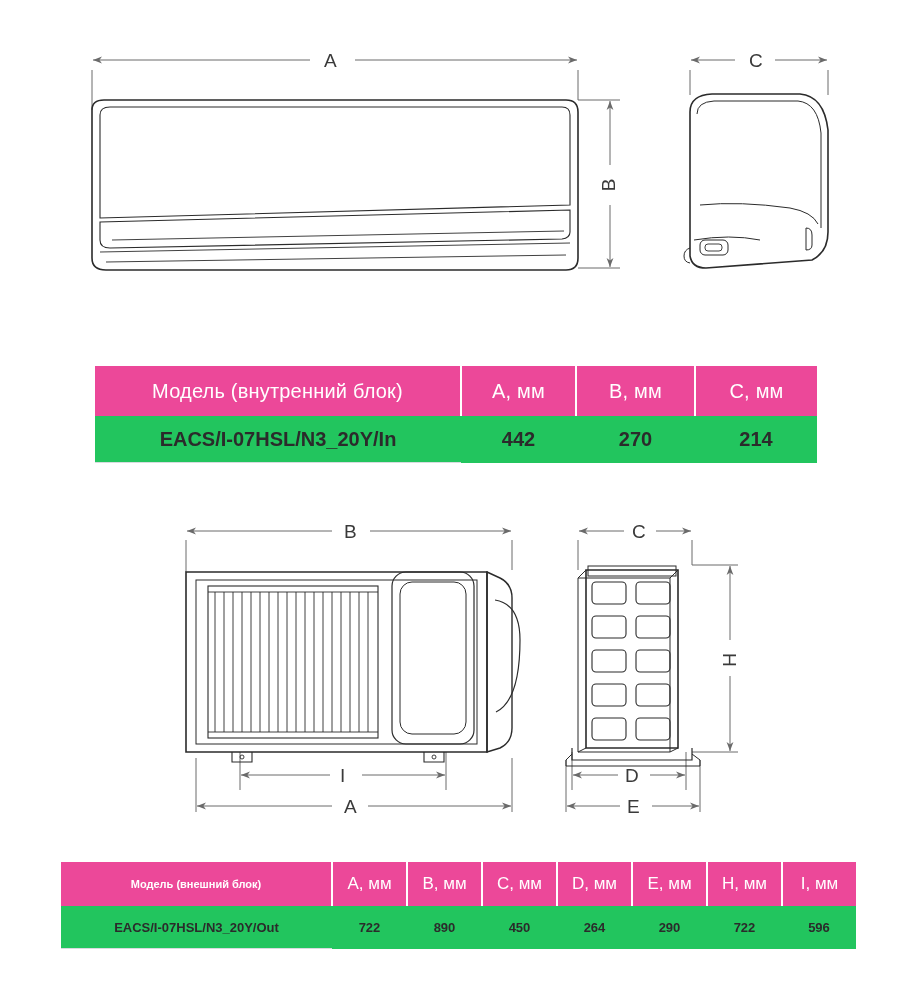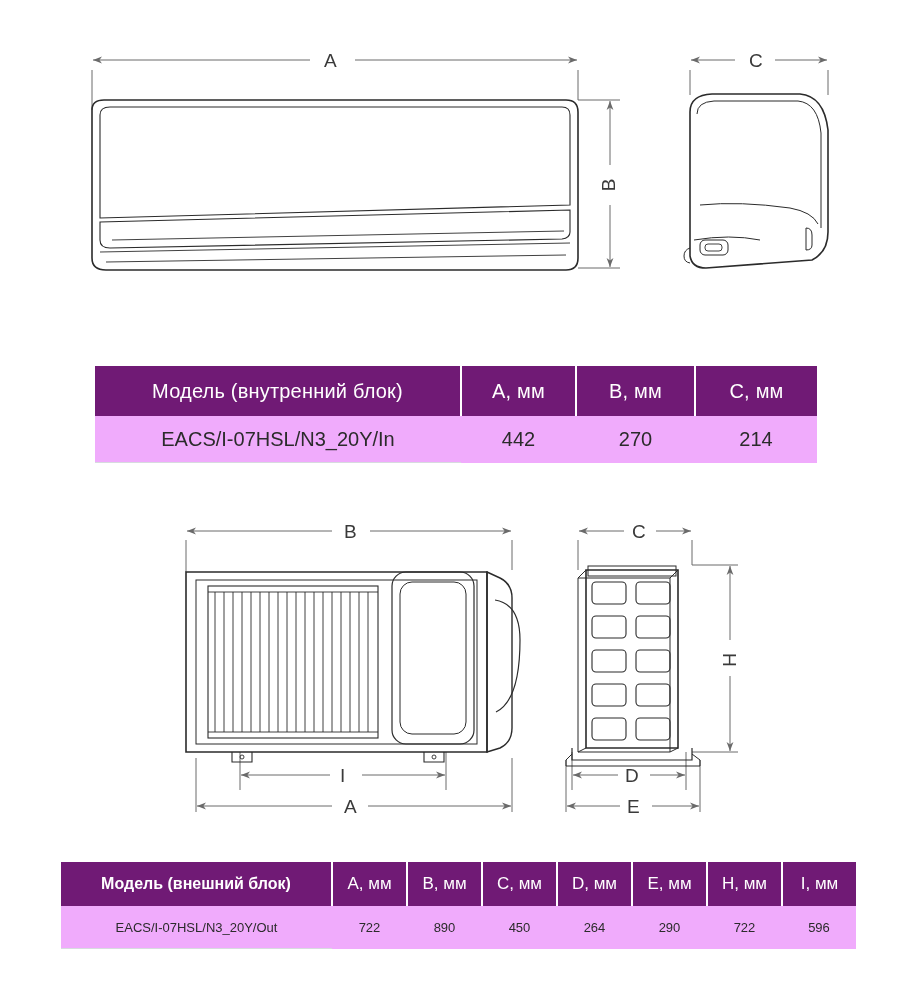--- a/index.html
+++ b/index.html
@@ -29,38 +29,39 @@
   }
   
   .table-block {
     position: absolute;
   }
   table.spec {
     border-collapse: collapse;
     table-layout: fixed;
   }
   table.spec thead th {
-    background: #701a75;
+    background: #ec4899;
     color: #ffffff;
     font-weight: 400;
     text-align: center;
     vertical-align: middle;
     border-right: 2px solid #ffffff;
   }
   table.spec thead th:last-child {
     border-right: none;
   }
   table.spec thead th.model-head {
     text-align: center;
   }
   table.spec tbody td {
     text-align: center;
     vertical-align: middle;
     color: #2b2b2b;
-    background: #f0abfc;
+    background: #22c55e;
+    font-weight: bold;
   }
   
   #indoor-table table.spec {
     width: 722px;
   }
   #indoor-table thead th {
     height: 48px;
     font-size: 20px;
     letter-spacing: 0.2px;
   }
@@ -73,21 +74,21 @@
   }
   
   #outdoor-table table.spec {
     width: 795px;
   }
   #outdoor-table thead th {
     height: 42px;
     font-size: 17px;
   }
   #outdoor-table thead th.model-head {
-    font-size: 16px;
+    font-size: 11px;
     font-weight: 700;
   }
   #outdoor-table tbody td {
     height: 40px;
     font-size: 13px;
   }
   #outdoor-table tbody td.model-cell {
     border-bottom: 1px solid #d7dbdf;
   }
   

